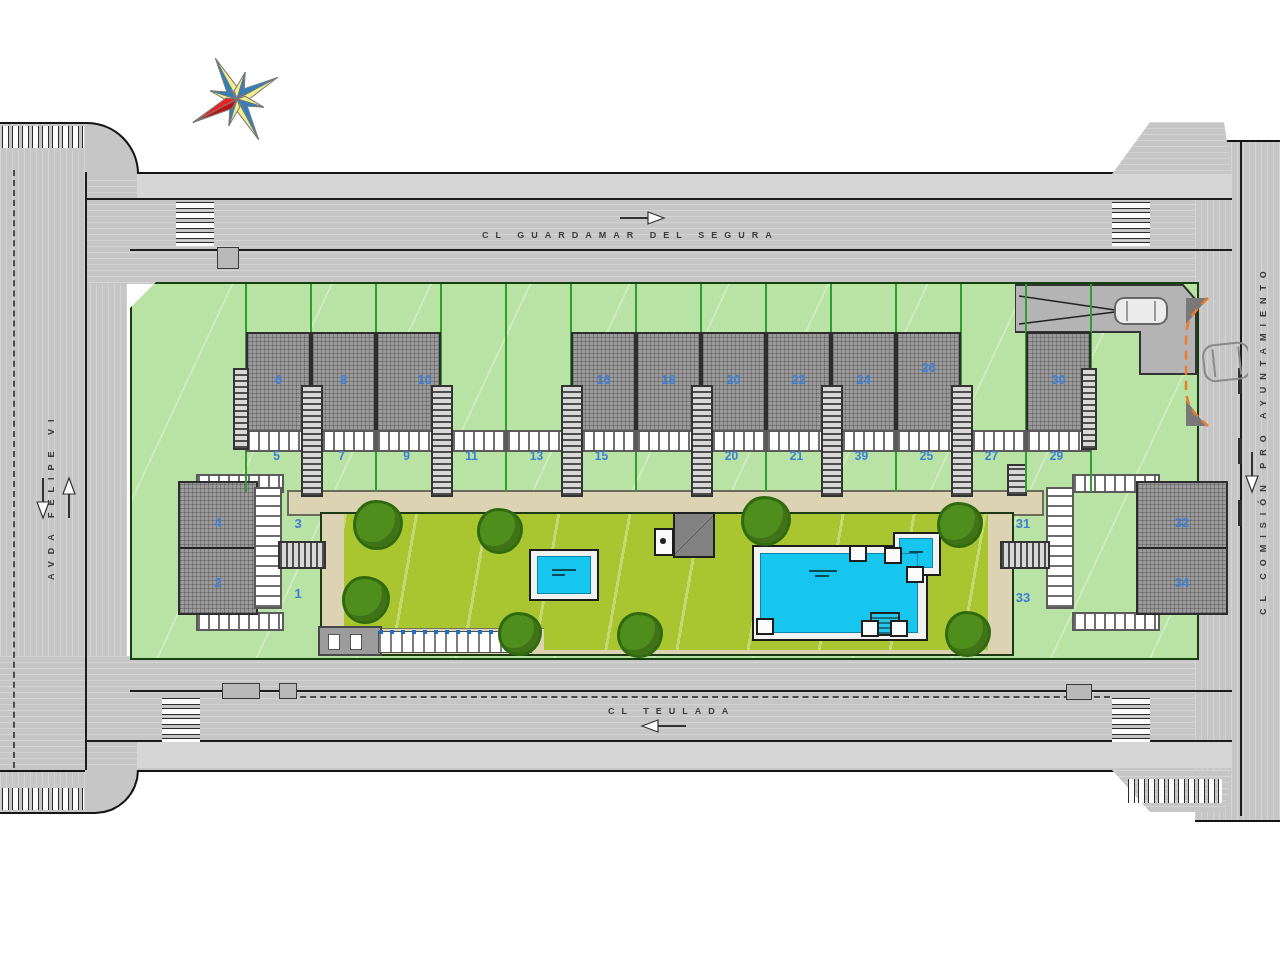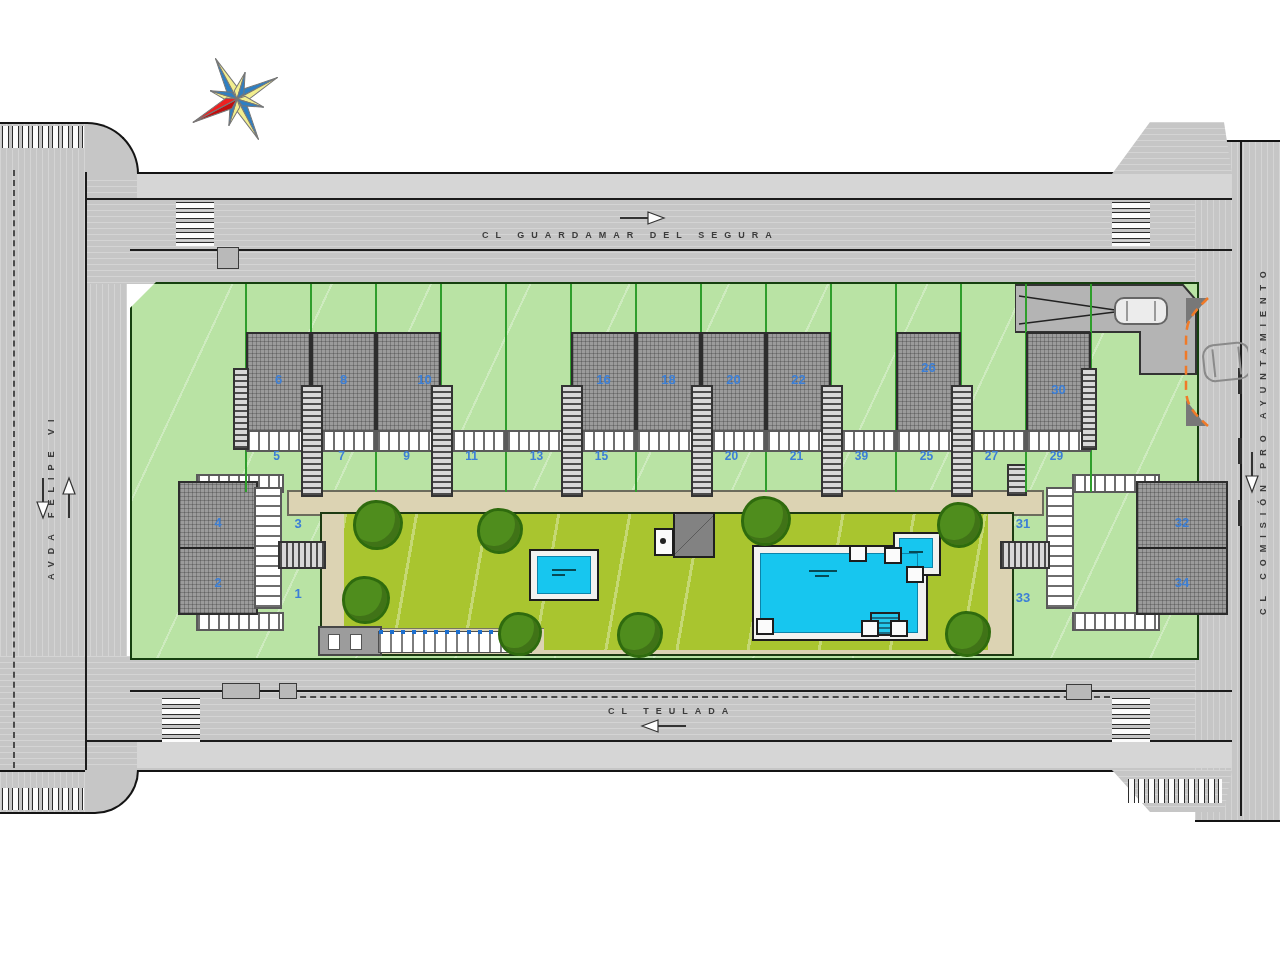--- a/index.html
+++ b/index.html
@@ -296,31 +296,34 @@
     <div class="abs roof" style="left:701px;top:332px;width:61px;height:96px;">
       <span class="abs num" style="left:0;top:38px;width:100%;">20</span>
     </div>
     <div class="abs slats-v" style="left:701px;top:430px;width:61px;height:18px;"></div>
     <span class="abs num-s" style="left:701px;top:449px;width:61px;">20</span>
     <div class="abs roof" style="left:766px;top:332px;width:61px;height:96px;">
       <span class="abs num" style="left:0;top:38px;width:100%;">22</span>
     </div>
     <div class="abs slats-v" style="left:766px;top:430px;width:61px;height:18px;"></div>
     <span class="abs num-s" style="left:766px;top:449px;width:61px;">21</span>
+    <div class="abs roof" style="left:831px;top:332px;width:61px;height:96px;">
+      <span class="abs num" style="left:0;top:38px;width:100%;">24</span>
+    </div>
     <div class="abs slats-v" style="left:831px;top:430px;width:61px;height:18px;"></div>
     <span class="abs num-s" style="left:831px;top:449px;width:61px;">39</span>
     <div class="abs roof" style="left:896px;top:332px;width:61px;height:96px;">
       <span class="abs num" style="left:0;top:26px;width:100%;">26</span>
     </div>
     <div class="abs slats-v" style="left:896px;top:430px;width:61px;height:18px;"></div>
     <span class="abs num-s" style="left:896px;top:449px;width:61px;">25</span>
     <div class="abs slats-v" style="left:961px;top:430px;width:61px;height:18px;"></div>
     <span class="abs num-s" style="left:961px;top:449px;width:61px;">27</span>
     <div class="abs roof" style="left:1026px;top:332px;width:61px;height:96px;">
-      <span class="abs num" style="left:0;top:48px;width:100%;">30</span>
+      <span class="abs num" style="left:0;top:38px;width:100%;">30</span>
     </div>
     <div class="abs slats-v" style="left:1026px;top:430px;width:61px;height:18px;"></div>
     <span class="abs num-s" style="left:1026px;top:449px;width:61px;">29</span>
     <div class="abs stair" style="left:233px;top:368px;width:12px;height:78px;"></div>
     <div class="abs stair" style="left:1081px;top:368px;width:12px;height:78px;"></div>
     <div class="abs stair" style="left:301px;top:385px;width:18px;height:108px;"></div>
     <div class="abs stair" style="left:431px;top:385px;width:18px;height:108px;"></div>
     <div class="abs stair" style="left:561px;top:385px;width:18px;height:108px;"></div>
     <div class="abs stair" style="left:691px;top:385px;width:18px;height:108px;"></div>
     <div class="abs stair" style="left:821px;top:385px;width:18px;height:108px;"></div>

